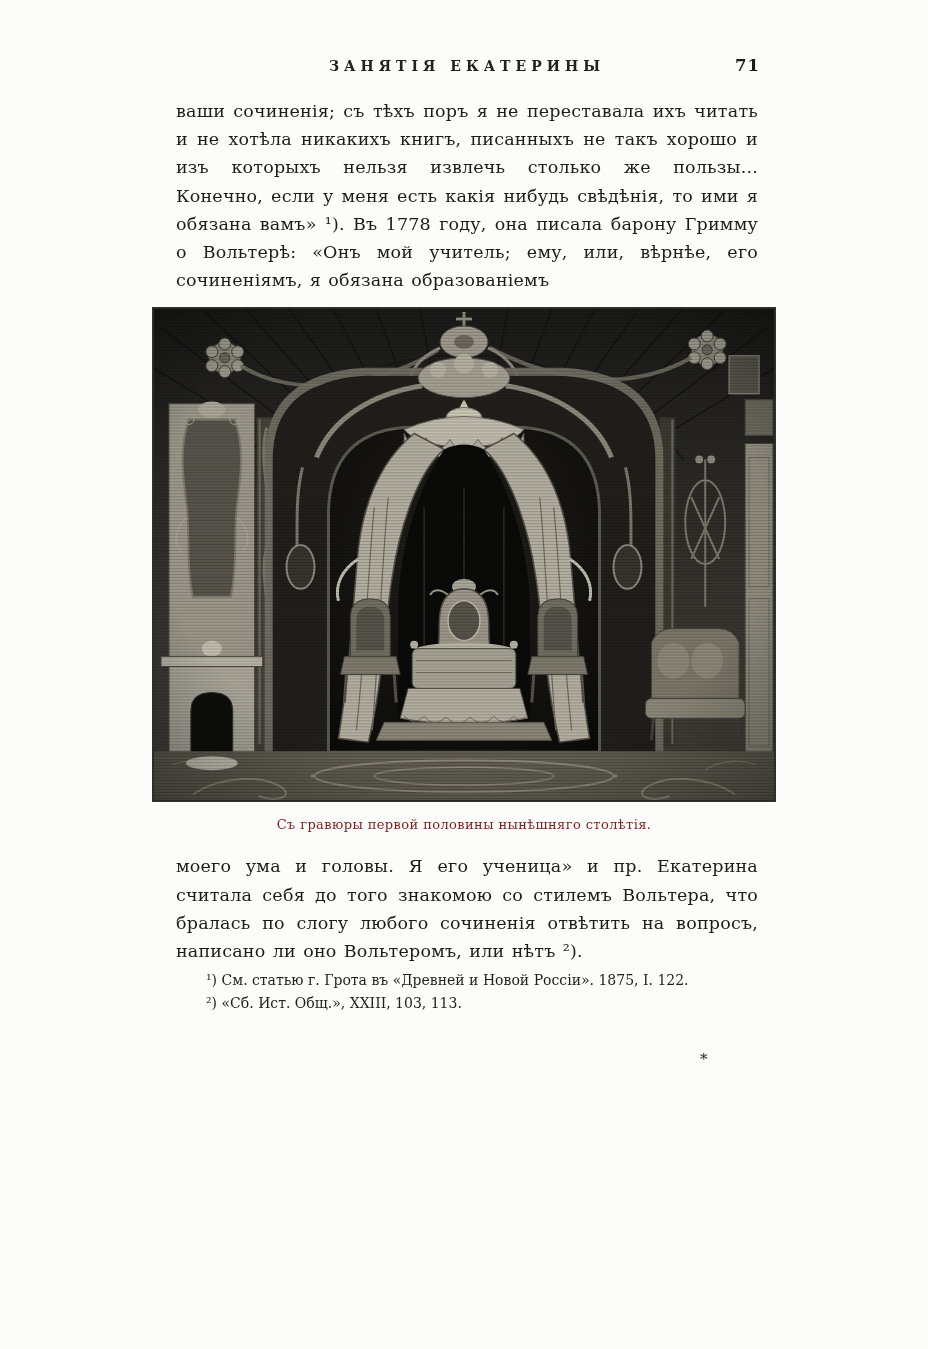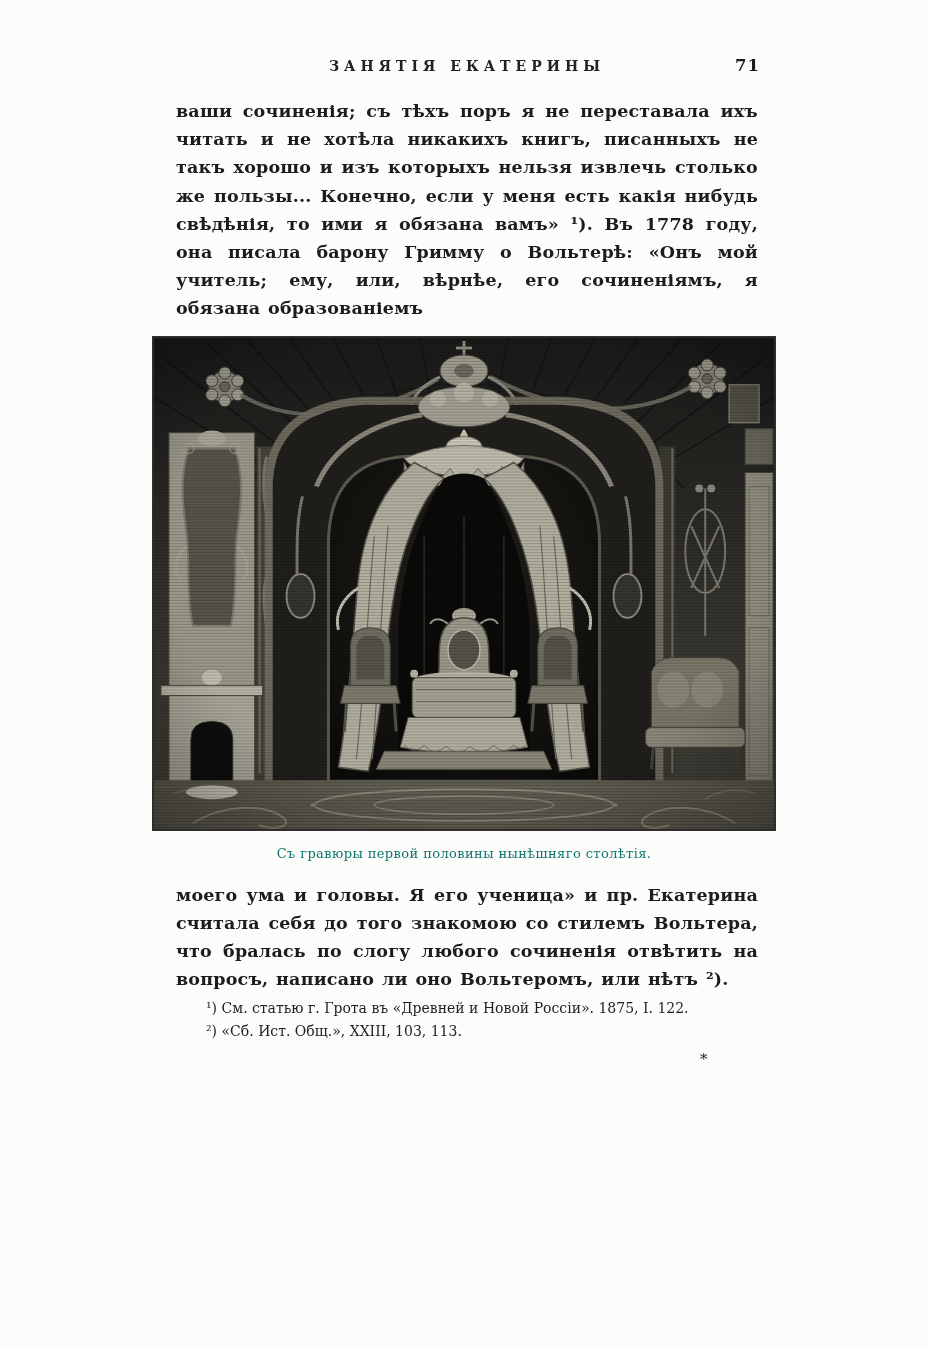--- a/index.html
+++ b/index.html
@@ -39,37 +39,36 @@
   }
 
   .body-text {
     margin: 0;
     font-size: 17.5px;
     line-height: 28.2px;
     text-align: justify;
     letter-spacing: 0.2px;
     word-spacing: 1.5px;
     color: #1c1c1c;
-    font-weight: bold;
   }
   .p1 { margin-top: 17px; }
   .p2 { margin-top: 20px; }
   .p3 { margin-top: 0; text-indent: 36px; }
 
   .figure { margin: 13px 0 0 -24px; width: 624px; }
   .engraving {
     width: 624px; height: 495px;
     background: #26251f;
     border: 1px solid #30302c;
   }
   .engraving svg { display: block; width: 100%; height: 100%; }
 
   .caption { text-align: center; margin-top: 15px; }
   .caption-main { font-weight: 700; font-size: 16px; letter-spacing: 0.6px; }
-  .caption-sub  { font-size: 13px; margin-top: 5px; letter-spacing: 0.4px; color: #0f766e; }
+  .caption-sub  { font-size: 13px; margin-top: 5px; letter-spacing: 0.4px; color: #7f1d1d; }
 
   .footnotes {
     margin-top: 4px;
     font-size: 14px;
     line-height: 22.5px;
     color: #1e1e1e;
   }
   .footnote { padding-left: 30px; }
 
   .signature-mark {

